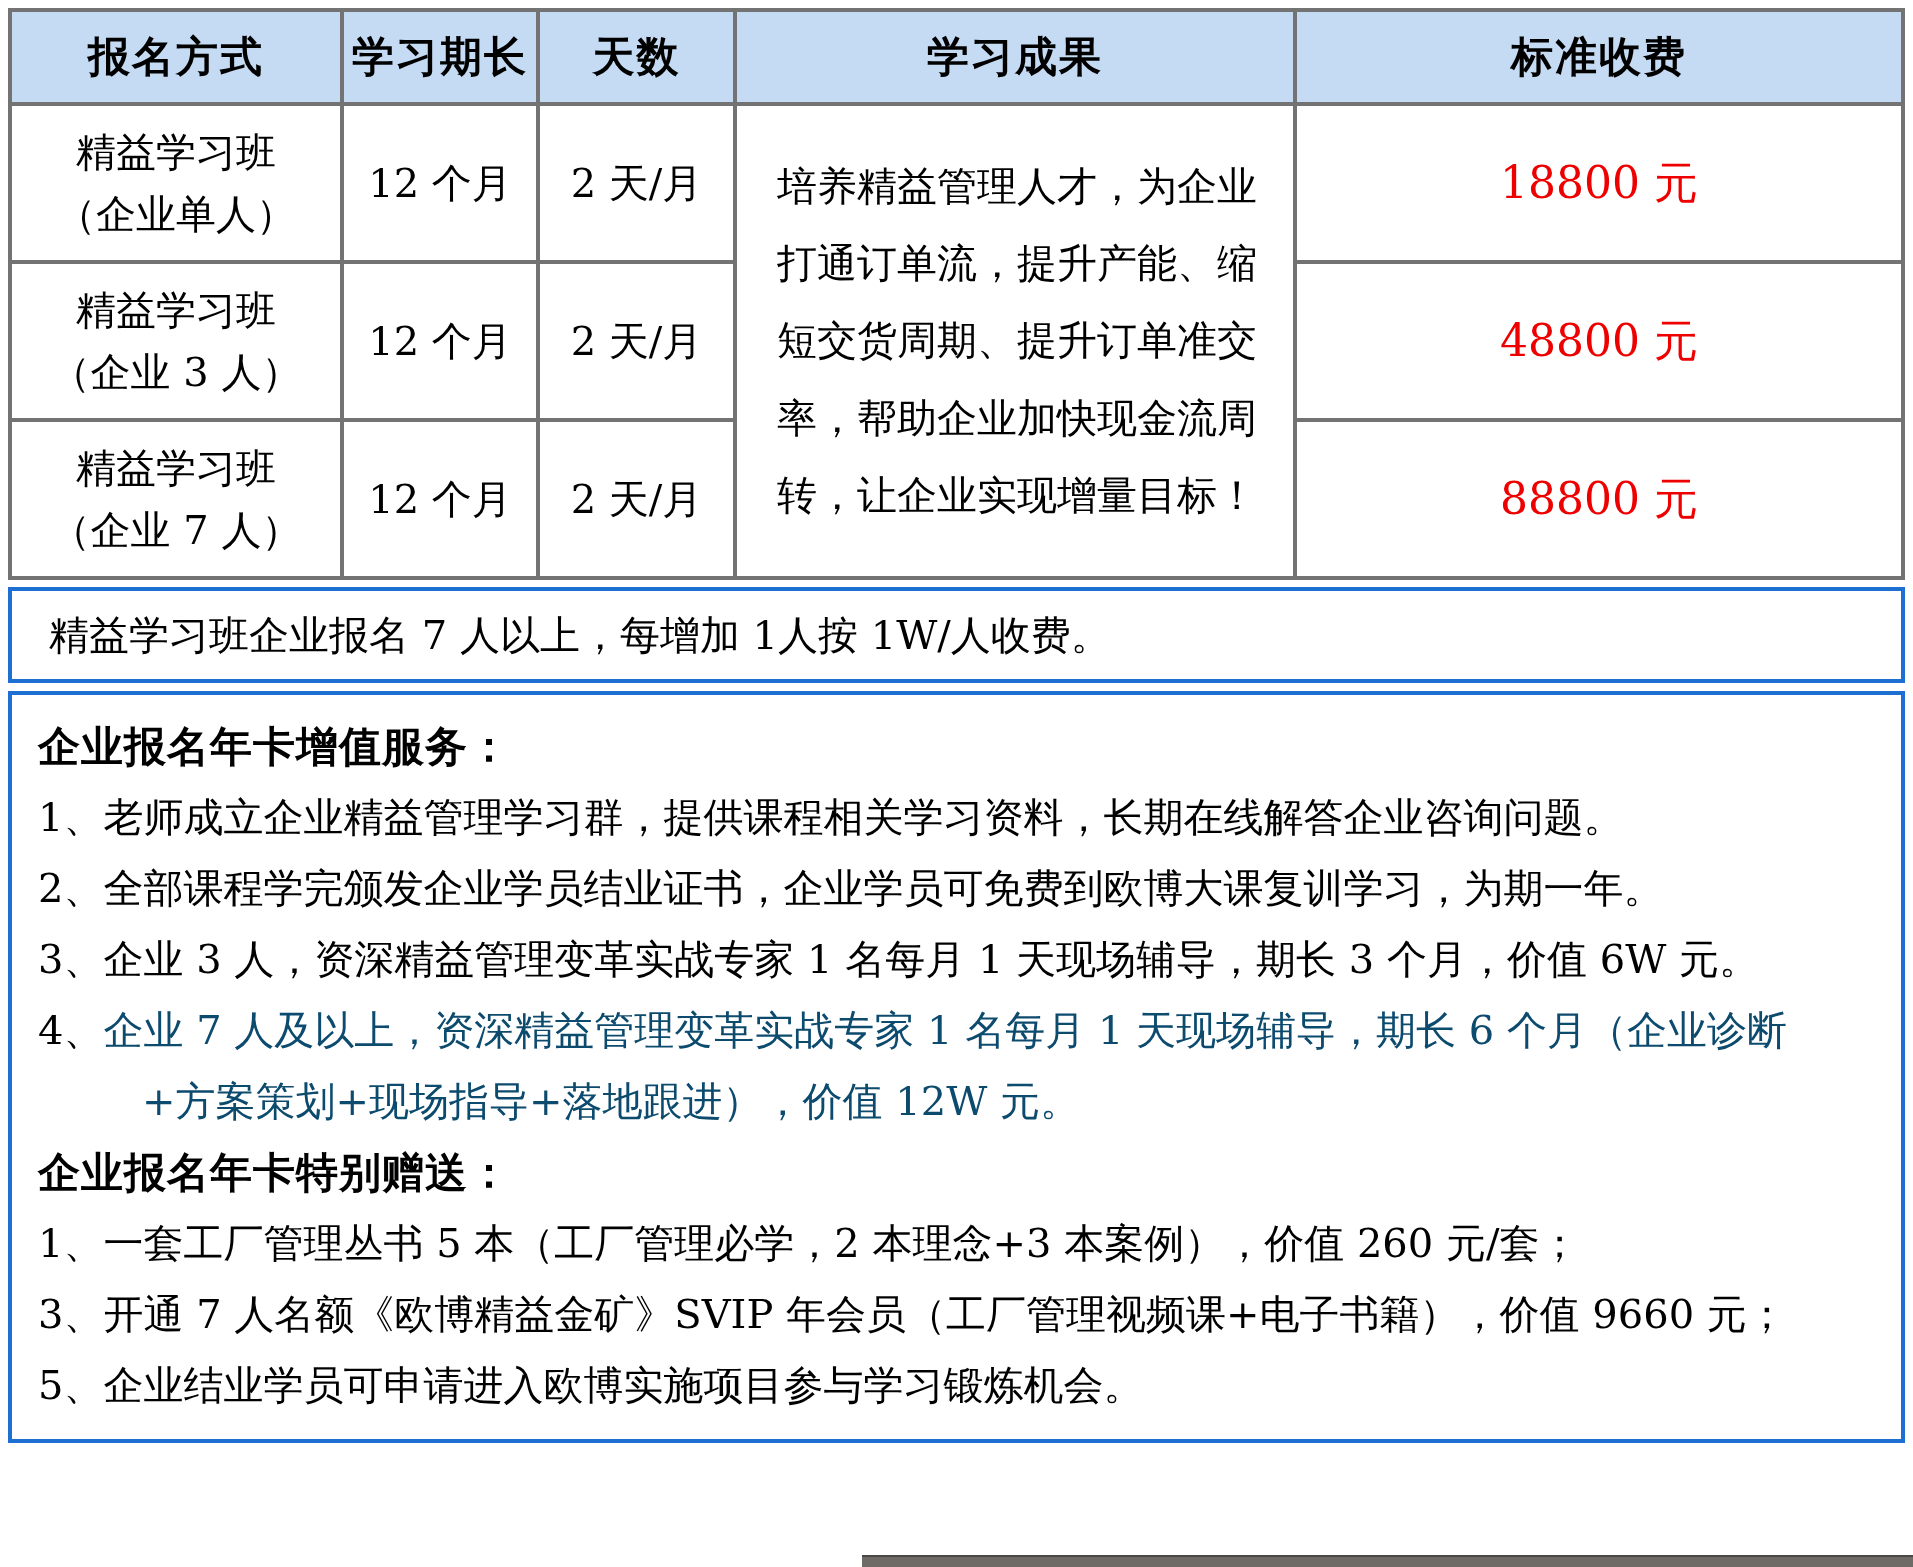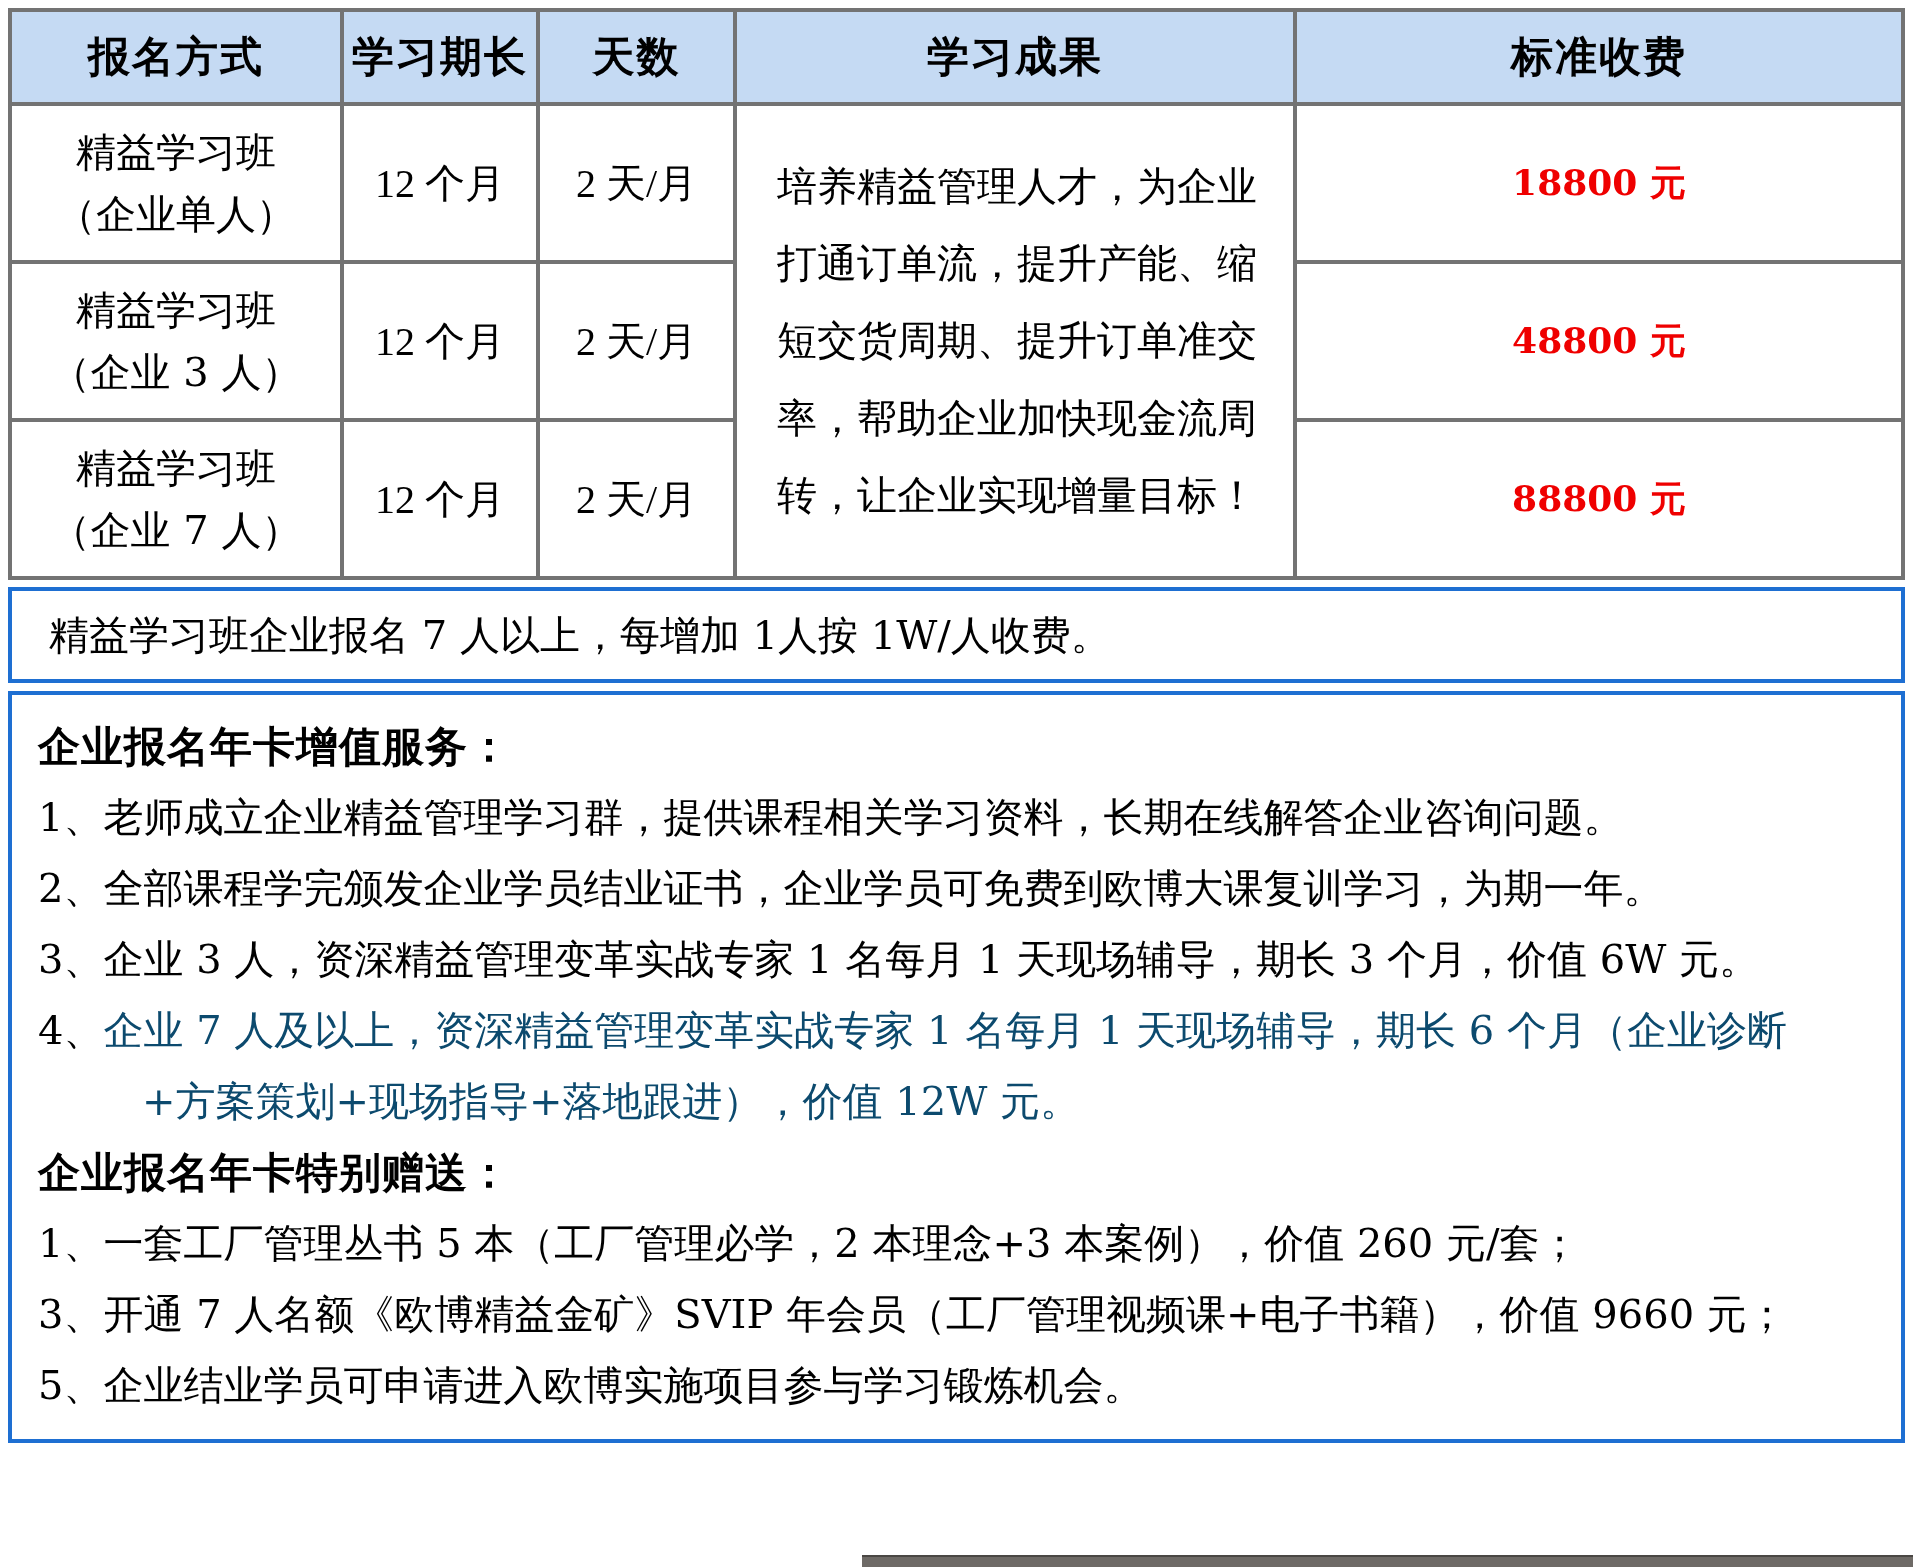--- a/index.html
+++ b/index.html
@@ -26,31 +26,30 @@
   }
   tr.head th{
     background:#c5daf3;
     height:88px;
     font-size:42px;
     font-weight:bold;
     letter-spacing:2px;
   }
   tr.body-row{height:158px;}
   td.name{font-size:40px;line-height:1.55;}
-  td.mid{font-size:40px;font-family:Liberation Serif, serif;}
+  td.mid{font-size:40px;}
   td.outcome{
     text-align:justify;
     padding:14px 26px 14px 30px;
     font-size:40px;
     line-height:1.93;
   }
   td.price-cell{
-    font-size:36px;
+    font-size:44px;
     color:#ef0000;
-    font-weight:bold;
   }
   
   .note-box{
     border:4px solid #1e6fd2;
     margin-top:7px;
     height:96px;
     display:flex;
     align-items:center;
     font-size:40px;
     padding-left:37px;

